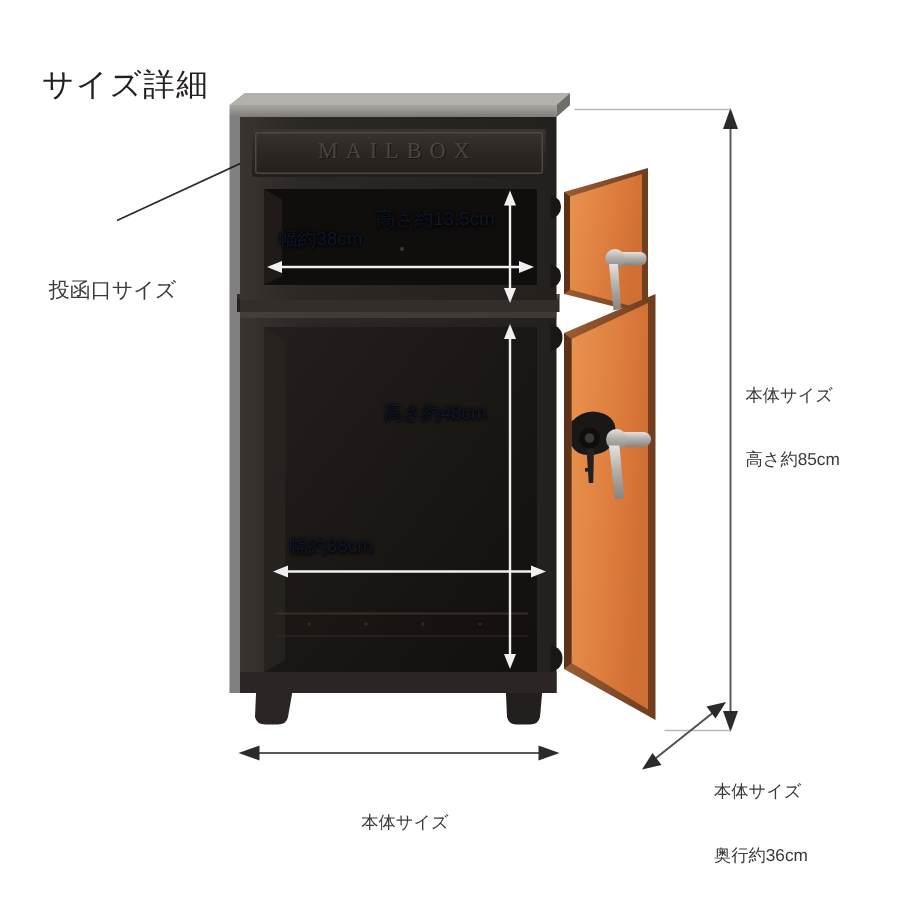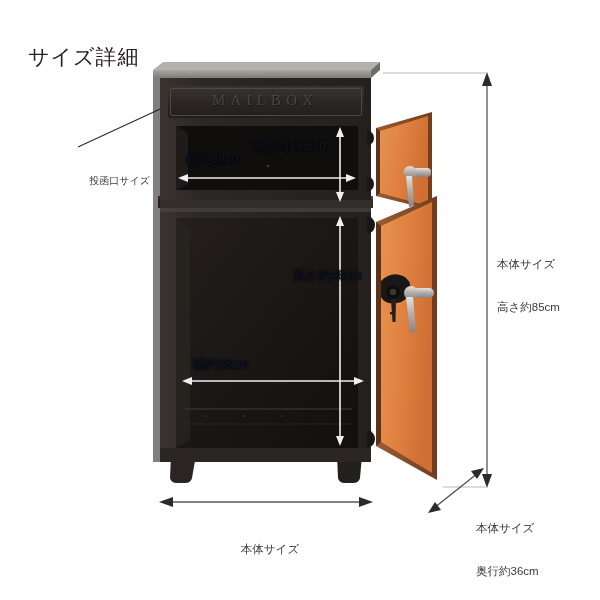--- a/index.html
+++ b/index.html
@@ -16,22 +16,22 @@
   .txt{position:absolute;white-space:pre;line-height:1.25;}
 
   
   #page-title{
     left:28px;top:44px;
     font-size:21px;color:#231f20;letter-spacing:1px;
   }
 
   
   #slot-callout{
-    left:38px;top:150px;
-    font-size:10px;color:#3a3a3a;text-align:right;width:112px;
+    left:19px;top:150px;
+    font-size:14px;color:#3a3a3a;text-align:center;width:112px;
   }
 
   
   #body-height-label{
     left:497px;top:228px;
     font-size:11.5px;color:#3a3a3a;
   }
   #body-depth-label{
     left:476px;top:492px;
     font-size:11.5px;color:#3a3a3a;
@@ -41,21 +41,21 @@
     font-size:11.5px;color:#3a3a3a;text-align:center;width:126px;
   }
 
   
   .dim-white{
     color:#0f172a;font-size:12.5px;
     text-shadow:0 0 2px rgba(0,0,0,.95),0 1px 2px rgba(0,0,0,.9);
   }
   #top-w{left:186px;top:152px;}
   #top-h{left:251px;top:139px;}
-  #bot-h{left:256px;top:268px;margin-left:37px;}
+  #bot-h{left:256px;top:268px;}
   #bot-w{left:193px;top:357px;}
 </style>
 </head>
 <body>
 
 <div id="stage">
 
   <svg id="art" viewBox="0 0 600 600">
     <defs>
       <linearGradient id="capGrad" x1="0" y1="0" x2="0" y2="1">

